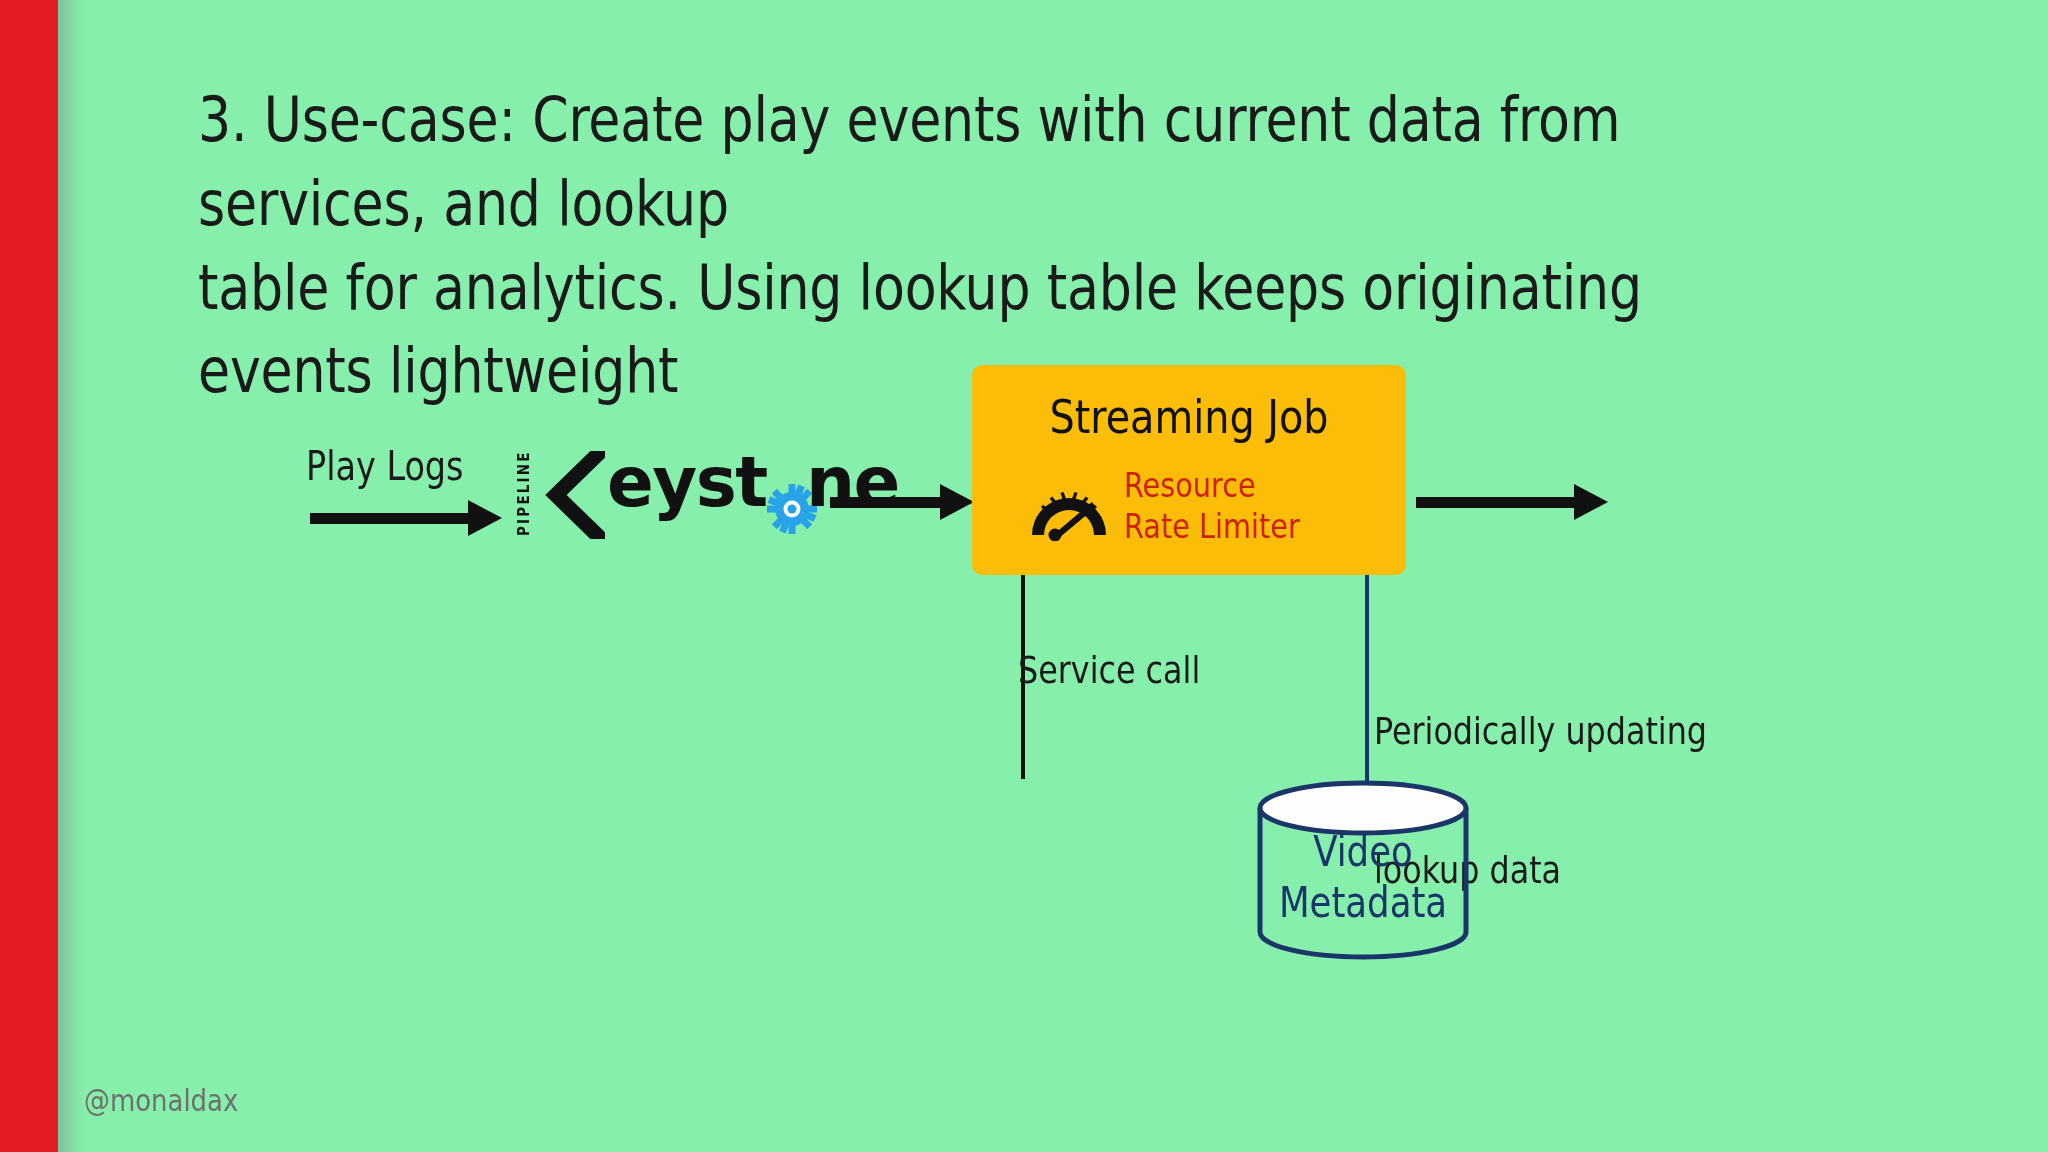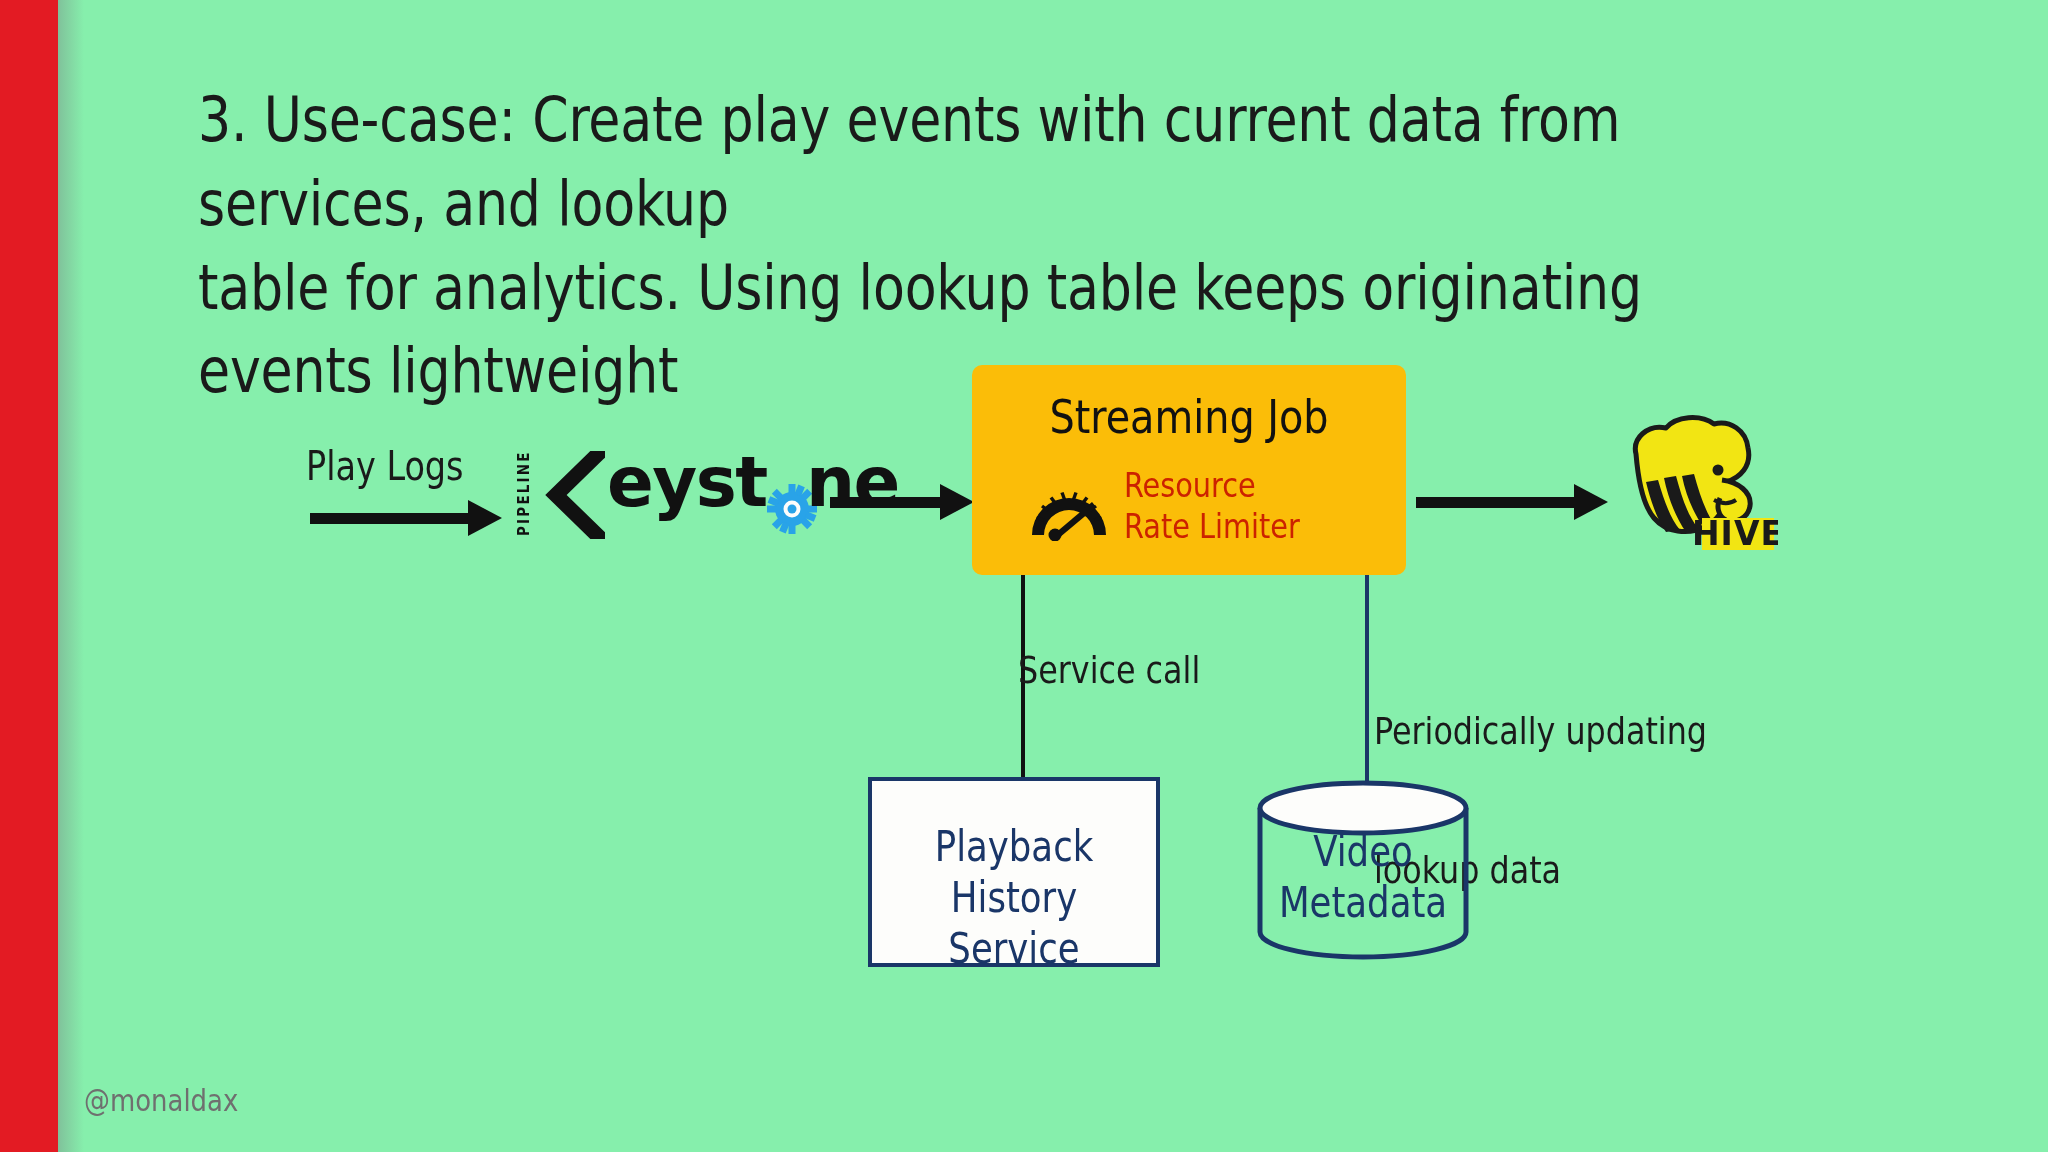--- a/index.html
+++ b/index.html
@@ -334,68 +334,32 @@
       <div>Resource</div>
       <div>Rate Limiter</div>
     </div>
   </div>
 
   <div class="arrow" style="left:1416px; top:497px; width:190px;">
     <div class="shaft" style="width:160px;"></div>
     <div class="head" style="left:158px;"></div>
   </div>
 
-  <div class="hive">
-    <svg width="160" height="148" viewBox="0 0 160 148">
-
-      <g>
-
-        <path d="M18 46 C14 30 30 16 48 20 C58 8 82 6 96 16
-                 C112 12 128 22 130 40 C134 58 122 70 108 74
-                 C112 92 104 110 88 118 C70 128 48 124 36 110
-                 C24 96 20 70 18 46 Z" fill="#f2e513" stroke="#1a1a1a" stroke-width="5" stroke-linejoin="round"></path>
-
-        <path d="M104 72 C120 74 134 84 132 98 C130 110 118 116 108 112
-                 C100 108 98 98 102 90" fill="#f2e513" stroke="#1a1a1a" stroke-width="5" stroke-linejoin="round"></path>
-
-        <g fill="#1a1a1a">
-          <path d="M40 72 C46 92 52 110 62 122 L48 124 C38 110 32 90 28 74 Z"></path>
-          <path d="M58 68 C64 90 70 108 80 120 L68 124 C58 110 50 90 46 70 Z"></path>
-          <path d="M76 66 C82 88 88 104 96 116 L86 120 C76 106 68 88 64 68 Z"></path>
-        </g>
-
-        <circle cx="100" cy="62" r="5.5" fill="#1a1a1a"></circle>
-
-        <path d="M96 92 C104 96 112 96 118 92" fill="none" stroke="#1a1a1a" stroke-width="4"></path>
-      </g>
-
-      <g>
-        <rect x="84" y="110" width="72" height="32" fill="#f2e513"></rect>
-        <text x="120" y="137" font-family="'DejaVu Sans','Liberation Sans',sans-serif" font-size="33" font-weight="700" fill="#1a1a1a" text-anchor="middle" letter-spacing="1">HIVE</text>
-      </g>
-    </svg>
-  </div>
 
   <div class="connector black" style="left:1021px; top:575px; height:204px;"></div>
 
   <div class="connector navy" style="left:1365px; top:575px; height:212px;"></div>
 
   <div class="dia-text" id="service-call-label">Service call</div>
 
   <div class="dia-text" id="lookup-label">
     <div>Periodically updating</div>
     <div>lookup data</div>
   </div>
 
-  <div class="pb-box">
-    <div class="pb-label">
-      <div>Playback</div>
-      <div>History Service</div>
-    </div>
-  </div>
 
   <div class="cyl">
     <svg width="214" height="180" viewBox="0 0 214 180" style="position:absolute;left:0;top:0;">
       <path d="M4 28 L4 152" fill="none" stroke="#1a3668" stroke-width="5"></path>
       <path d="M210 28 L210 152" fill="none" stroke="#1a3668" stroke-width="5"></path>
       <ellipse cx="107" cy="28" rx="103" ry="25" fill="#fdfdfb" stroke="#1a3668" stroke-width="5"></ellipse>
       <path d="M4 152 A103 25 0 0 0 210 152" fill="none" stroke="#1a3668" stroke-width="5"></path>
     </svg>
     <div class="cyl-label">
       <div>Video</div>

